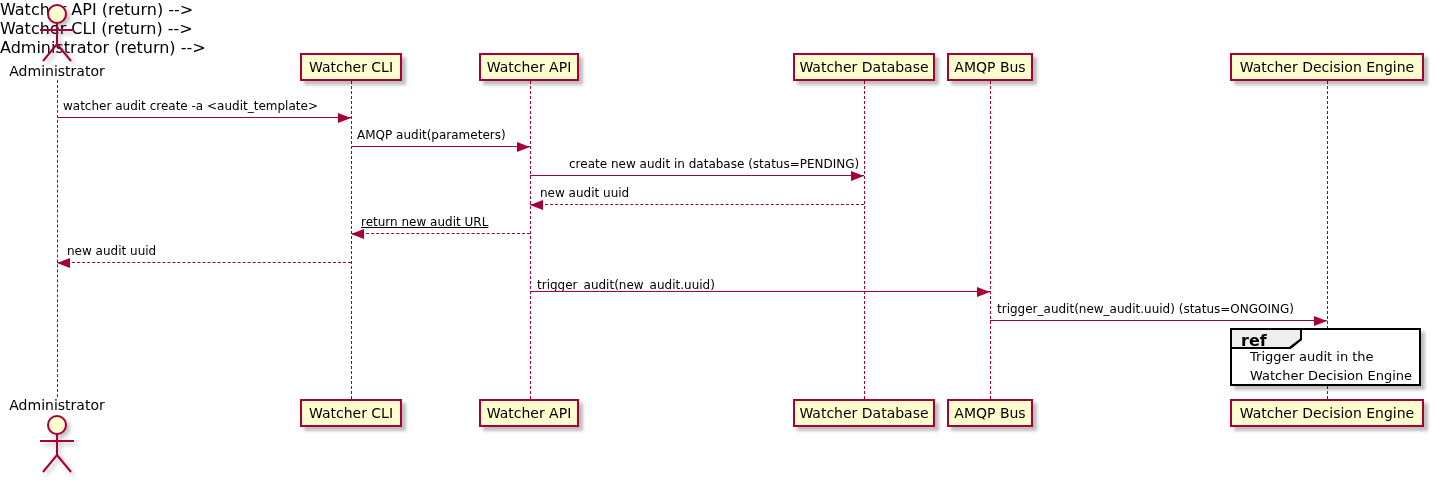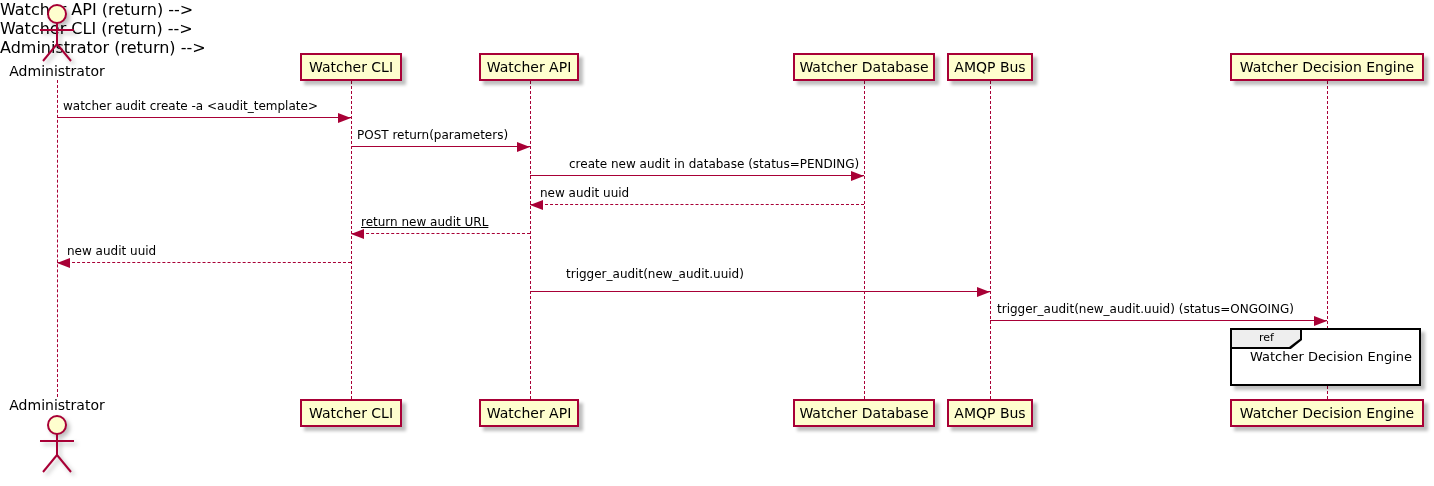--- a/index.html
+++ b/index.html
@@ -28,21 +28,21 @@
   .arrow-l{position:absolute;width:0;height:0;border-top:5px solid transparent;border-bottom:5px solid transparent;border-right:13px solid #A80036;}
   
   .ref-frame{
     position:absolute;box-sizing:border-box;background:#ffffff;
     border:2px solid #000000;box-shadow:4px 4px 3px rgba(0,0,0,0.25);
   }
   .ref-tab-outer{position:absolute;left:0;top:0;width:70px;height:19px;background:#000;
     clip-path:polygon(0 0,100% 0,100% 52%,84% 100%,0 100%);}
   .ref-tab-inner{position:absolute;left:0;top:0;width:68px;height:17px;background:#EEEEEE;
     clip-path:polygon(0 0,100% 0,100% 52%,84% 100%,0 100%);}
-  .ref-keyword{position:absolute;left:27px;top:1px;font-size:11px;font-weight:normal;}
+  .ref-keyword{position:absolute;left:9px;top:1px;font-size:16px;font-weight:bold;}
   .ref-body{position:absolute;left:18px;top:17px;font-size:13px;line-height:19px;white-space:nowrap;}
 </style>
 </head>
 <body>
 
 <div id="canvas">
 
   
   <div class="actor" style="left:37px;top:3px;">
     <svg width="40" height="60" viewBox="0 0 40 60">
@@ -111,21 +111,21 @@
 
   
   <div>
     <span class="msg-label" style="left:63px;top:99px;">watcher audit create -a &lt;audit_template&gt;</span>
     <div class="msg-line" style="left:57px;top:117px;width:294px;"></div>
     <div class="arrow-r" style="left:338px;top:113px;"></div>
   </div>
 
   
   <div>
-    <span class="msg-label" style="left:357px;top:128px;">POST return(parameters)</span>
+    <span class="msg-label" style="left:357px;top:128px;">AMQP audit(parameters)</span>
     <div class="msg-line" style="left:351px;top:146px;width:179px;"></div>
     <div class="arrow-r" style="left:517px;top:142px;"></div>
   </div>
 
   
   <div>
     <span class="msg-label" style="left:537px;top:157px;margin-left:32px;">create new audit in database (status=PENDING)</span>
     <div class="msg-line" style="left:530px;top:175px;width:334px;"></div>
     <div class="arrow-r" style="left:851px;top:171px;"></div>
   </div>
@@ -146,36 +146,37 @@
 
    Administrator (return) --&gt;
   <div>
     <span class="msg-label" style="left:67px;top:244px;">new audit uuid</span>
     <div class="msg-line dashed" style="left:57px;top:262px;width:294px;"></div>
     <div class="arrow-l" style="left:57px;top:258px;"></div>
   </div>
 
   
   <div>
-    <span class="msg-label" style="left:537px;top:267px;margin-left:29px;">trigger_audit(new_audit.uuid)</span>
+    <span class="msg-label" style="left:537px;top:278px;">trigger_audit(new_audit.uuid)</span>
     <div class="msg-line" style="left:530px;top:291px;width:460px;"></div>
     <div class="arrow-r" style="left:977px;top:287px;"></div>
   </div>
 
   
   <div>
     <span class="msg-label" style="left:997px;top:302px;text-align:center;">trigger_audit(new_audit.uuid) (status=ONGOING)</span>
     <div class="msg-line" style="left:990px;top:320px;width:337px;"></div>
     <div class="arrow-r" style="left:1314px;top:316px;"></div>
   </div>
 
   
   <div class="ref-frame" style="left:1230px;top:328px;width:191px;height:58px;">
     <div class="ref-tab-outer">
       <div class="ref-tab-inner"></div>
       <span class="ref-keyword">ref</span>
     </div>
     <div class="ref-body">
+      <div>Trigger audit in the</div>
       <div>Watcher Decision Engine</div>
     </div>
   </div>
 
 </div>
 
 </body></html>

